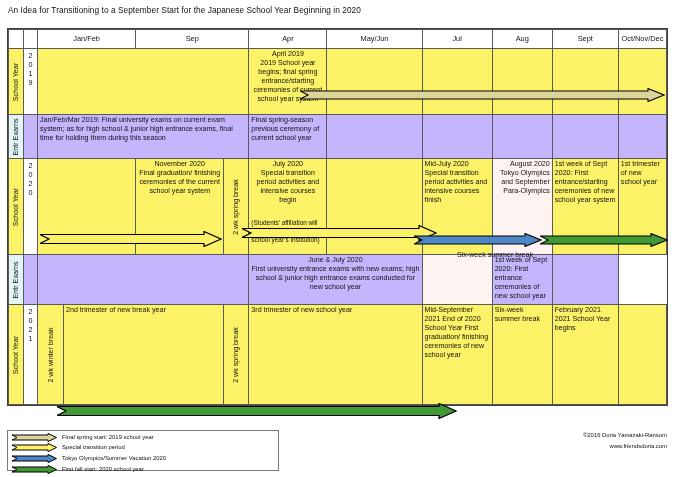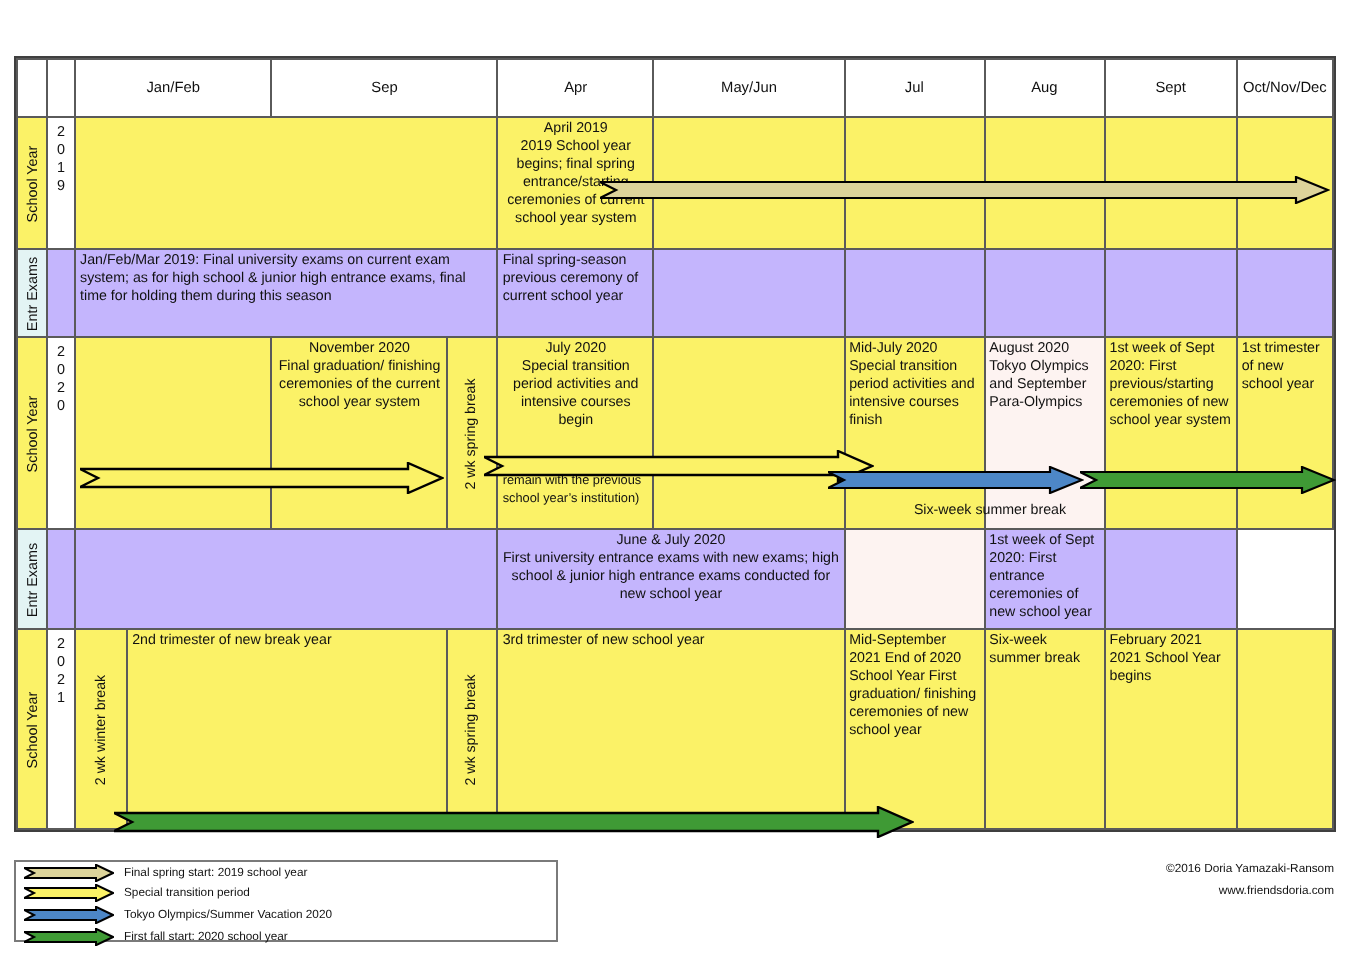--- a/index.html
+++ b/index.html
@@ -30,26 +30,26 @@
   td{
     border:1px solid #5a5a5a;
     vertical-align:top;
     padding:1px 2px;
     font-size:7.1px;
     line-height:1.27;
     box-sizing:border-box;
   }
   .hdr td{
     text-align:center;vertical-align:middle;
-    height:29px;padding:0;
+    height:19px;padding:0;
     font-size:7.4px;background:#ffffff;
   }
   .yel{background:#fbf267;}
   .blu{background:#c4b5fd;}
-  .pink{background:#fdf3f1;}
+  .pink{background:#fdf3f1;text-align:right;}
   .wht{background:#ffffff;}
 
   
   .rot{
     background:#fbf267;width:15px;padding:0;position:relative;
   }
   .rot.exam{background:#e3f4f4;}
   .rot span{
     position:absolute;left:50%;top:50%;
     transform:translate(-50%,-50%) rotate(-90deg);
@@ -86,20 +86,21 @@
   .credit{
     position:absolute;right:8px;top:430px;
     text-align:right;font-size:5.9px;line-height:1.8;color:#111;
   }
 </style>
 </head>
 <body>
 
 <div id="root">
 
+  <div class="title">An Idea for Transitioning to a September Start for the Japanese School Year Beginning in 2020</div>
 
   <div class="grid">
   <table>
     <colgroup>
       <col style="width:15px">
           <col style="width:14px">
       <col style="width:26px">
           <col style="width:72px">
       <col style="width:88px">
           <col style="width:25px">
@@ -176,21 +177,21 @@
         <span>2 wk spring break</span>
       </td>
       <td class="yel">
         <div class="ctr" style="white-space:pre-line">July 2020
 Special transition period activities and intensive courses begin</div>
         <div class="small" style="margin-top:14px">(Students’ affiliation will remain with the previous school year’s institution)</div>
       </td>
       <td class="yel"></td>
       <td class="yel">Mid-July 2020 Special transition period activities and intensive courses finish</td>
       <td class="pink">August 2020 Tokyo Olympics and September Para-Olympics</td>
-      <td class="yel">1st week of Sept 2020: First previous/starting ceremonies of new school year system</td>
+      <td class="yel">1st week of Sept 2020: First entrance/starting ceremonies of new school year system</td>
       <td class="yel">1st trimester of new school year</td>
     </tr>
 
     <tr>
       <td class="rot exam">
         <span>Entr Exams</span>
       </td>
       <td class="blu"></td>
       <td class="blu" colspan="4" style="height:50px"></td>
       <td class="blu ctr" colspan="2" style="white-space:pre-line">June &amp; July 2020

